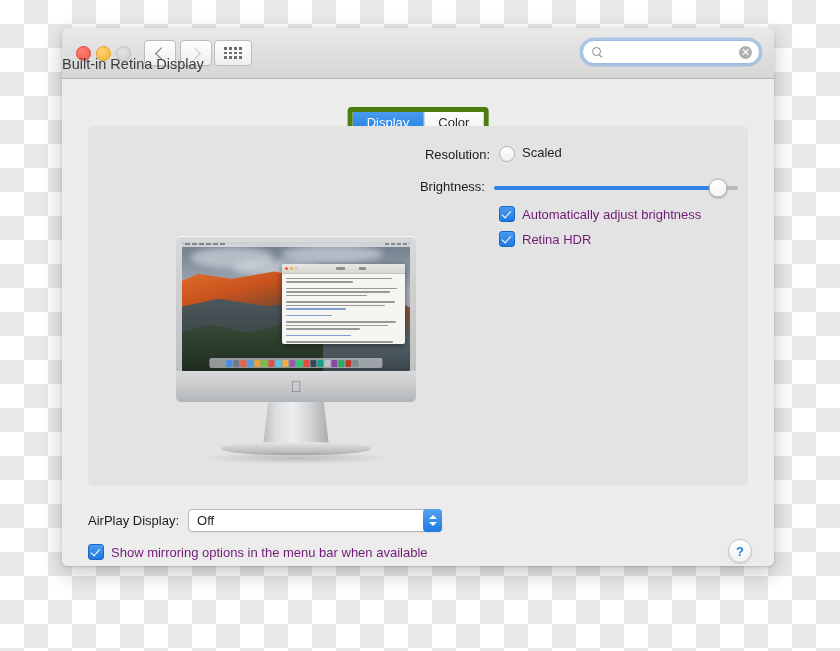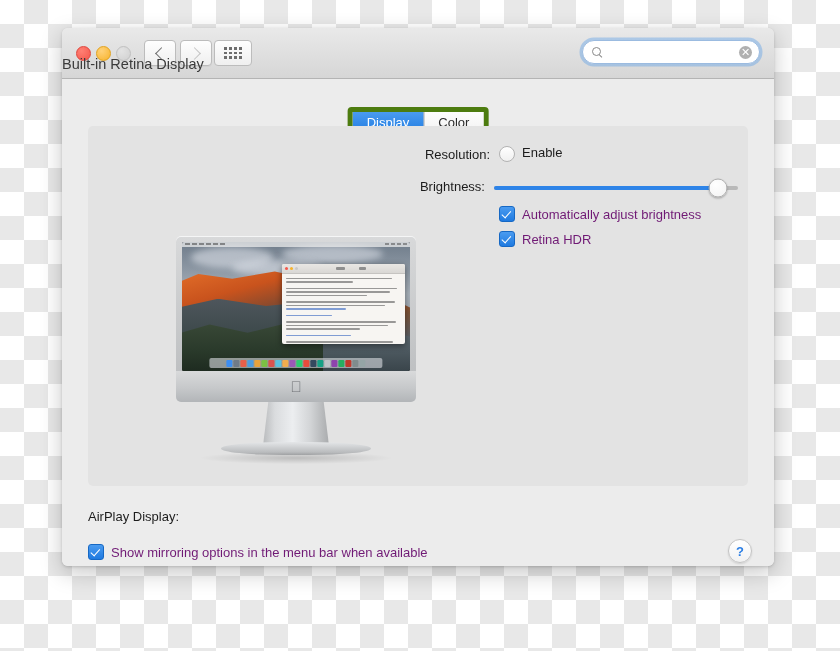--- a/index.html
+++ b/index.html
@@ -502,21 +502,21 @@
           <div id="shadow"></div>
         </div>
 
         <div id="controls">
 
           <div class="row">
             <div class="rowlabel">Resolution:</div>
             <div>
               <div class="radiorow">
                 <span class="radio"></span>
-                <span class="optlabel">Enable</span>
+                <span class="optlabel">Scaled</span>
               </div>
             </div>
           </div>
 
           <div class="sliderrow">
             <div class="rowlabel">Brightness:</div>
             <div class="track">
               <div class="fill" id="brightfill" style="width: 92%;"></div>
               <div class="knob" id="brightknob" style="left: 92%;"></div>
             </div>
@@ -529,20 +529,27 @@
           <div class="checkrow">
             <span class="checkbox on"></span>
             <span class="checklabel">Retina HDR</span>
           </div>
 
         </div>
       </div>
 
       <div id="airplayrow">
         <span id="airplaylabel">AirPlay Display:</span>
+        <div id="airplayselect">
+          <span id="airplayvalue">Off</span>
+          <span id="stepper">
+            <span class="arr up"></span>
+            <span class="arr down"></span>
+          </span>
+        </div>
       </div>
 
       <div id="mirrorrow">
         <span class="checkbox on"></span>
         <span class="checklabel">Show mirroring options in the menu bar when available</span>
       </div>
 
       <div id="helpbtn">?</div>
 
     </div>

